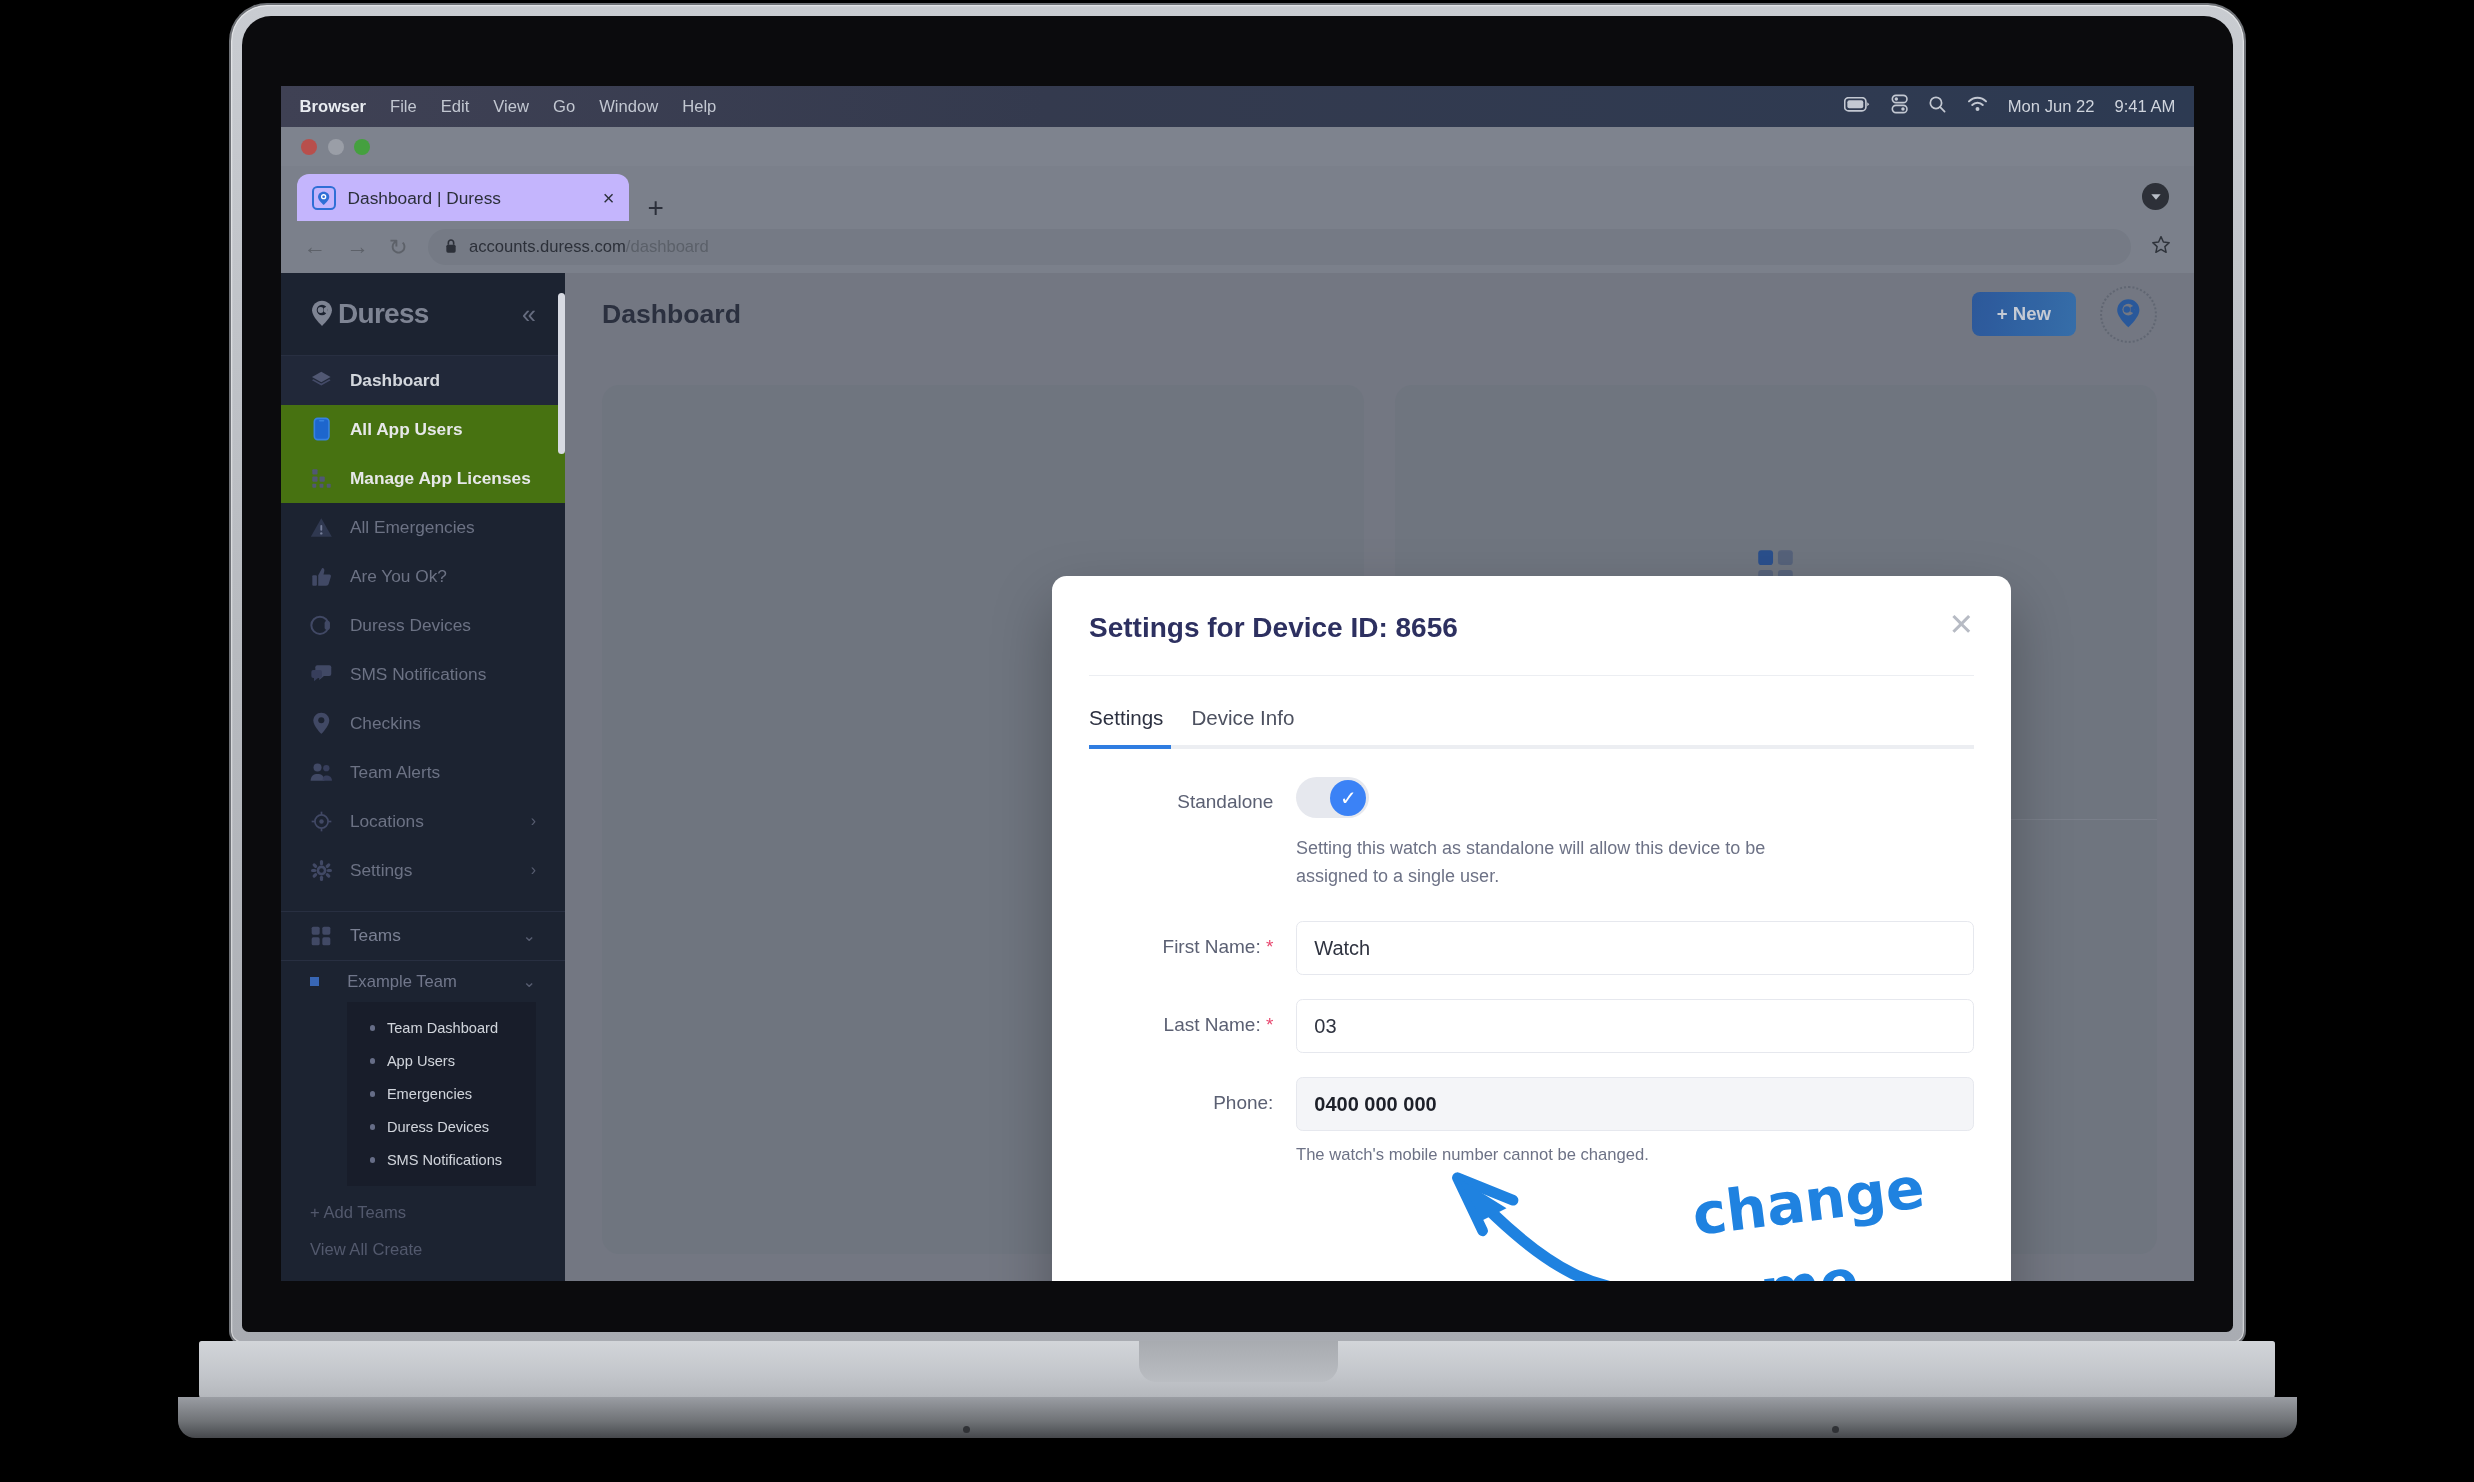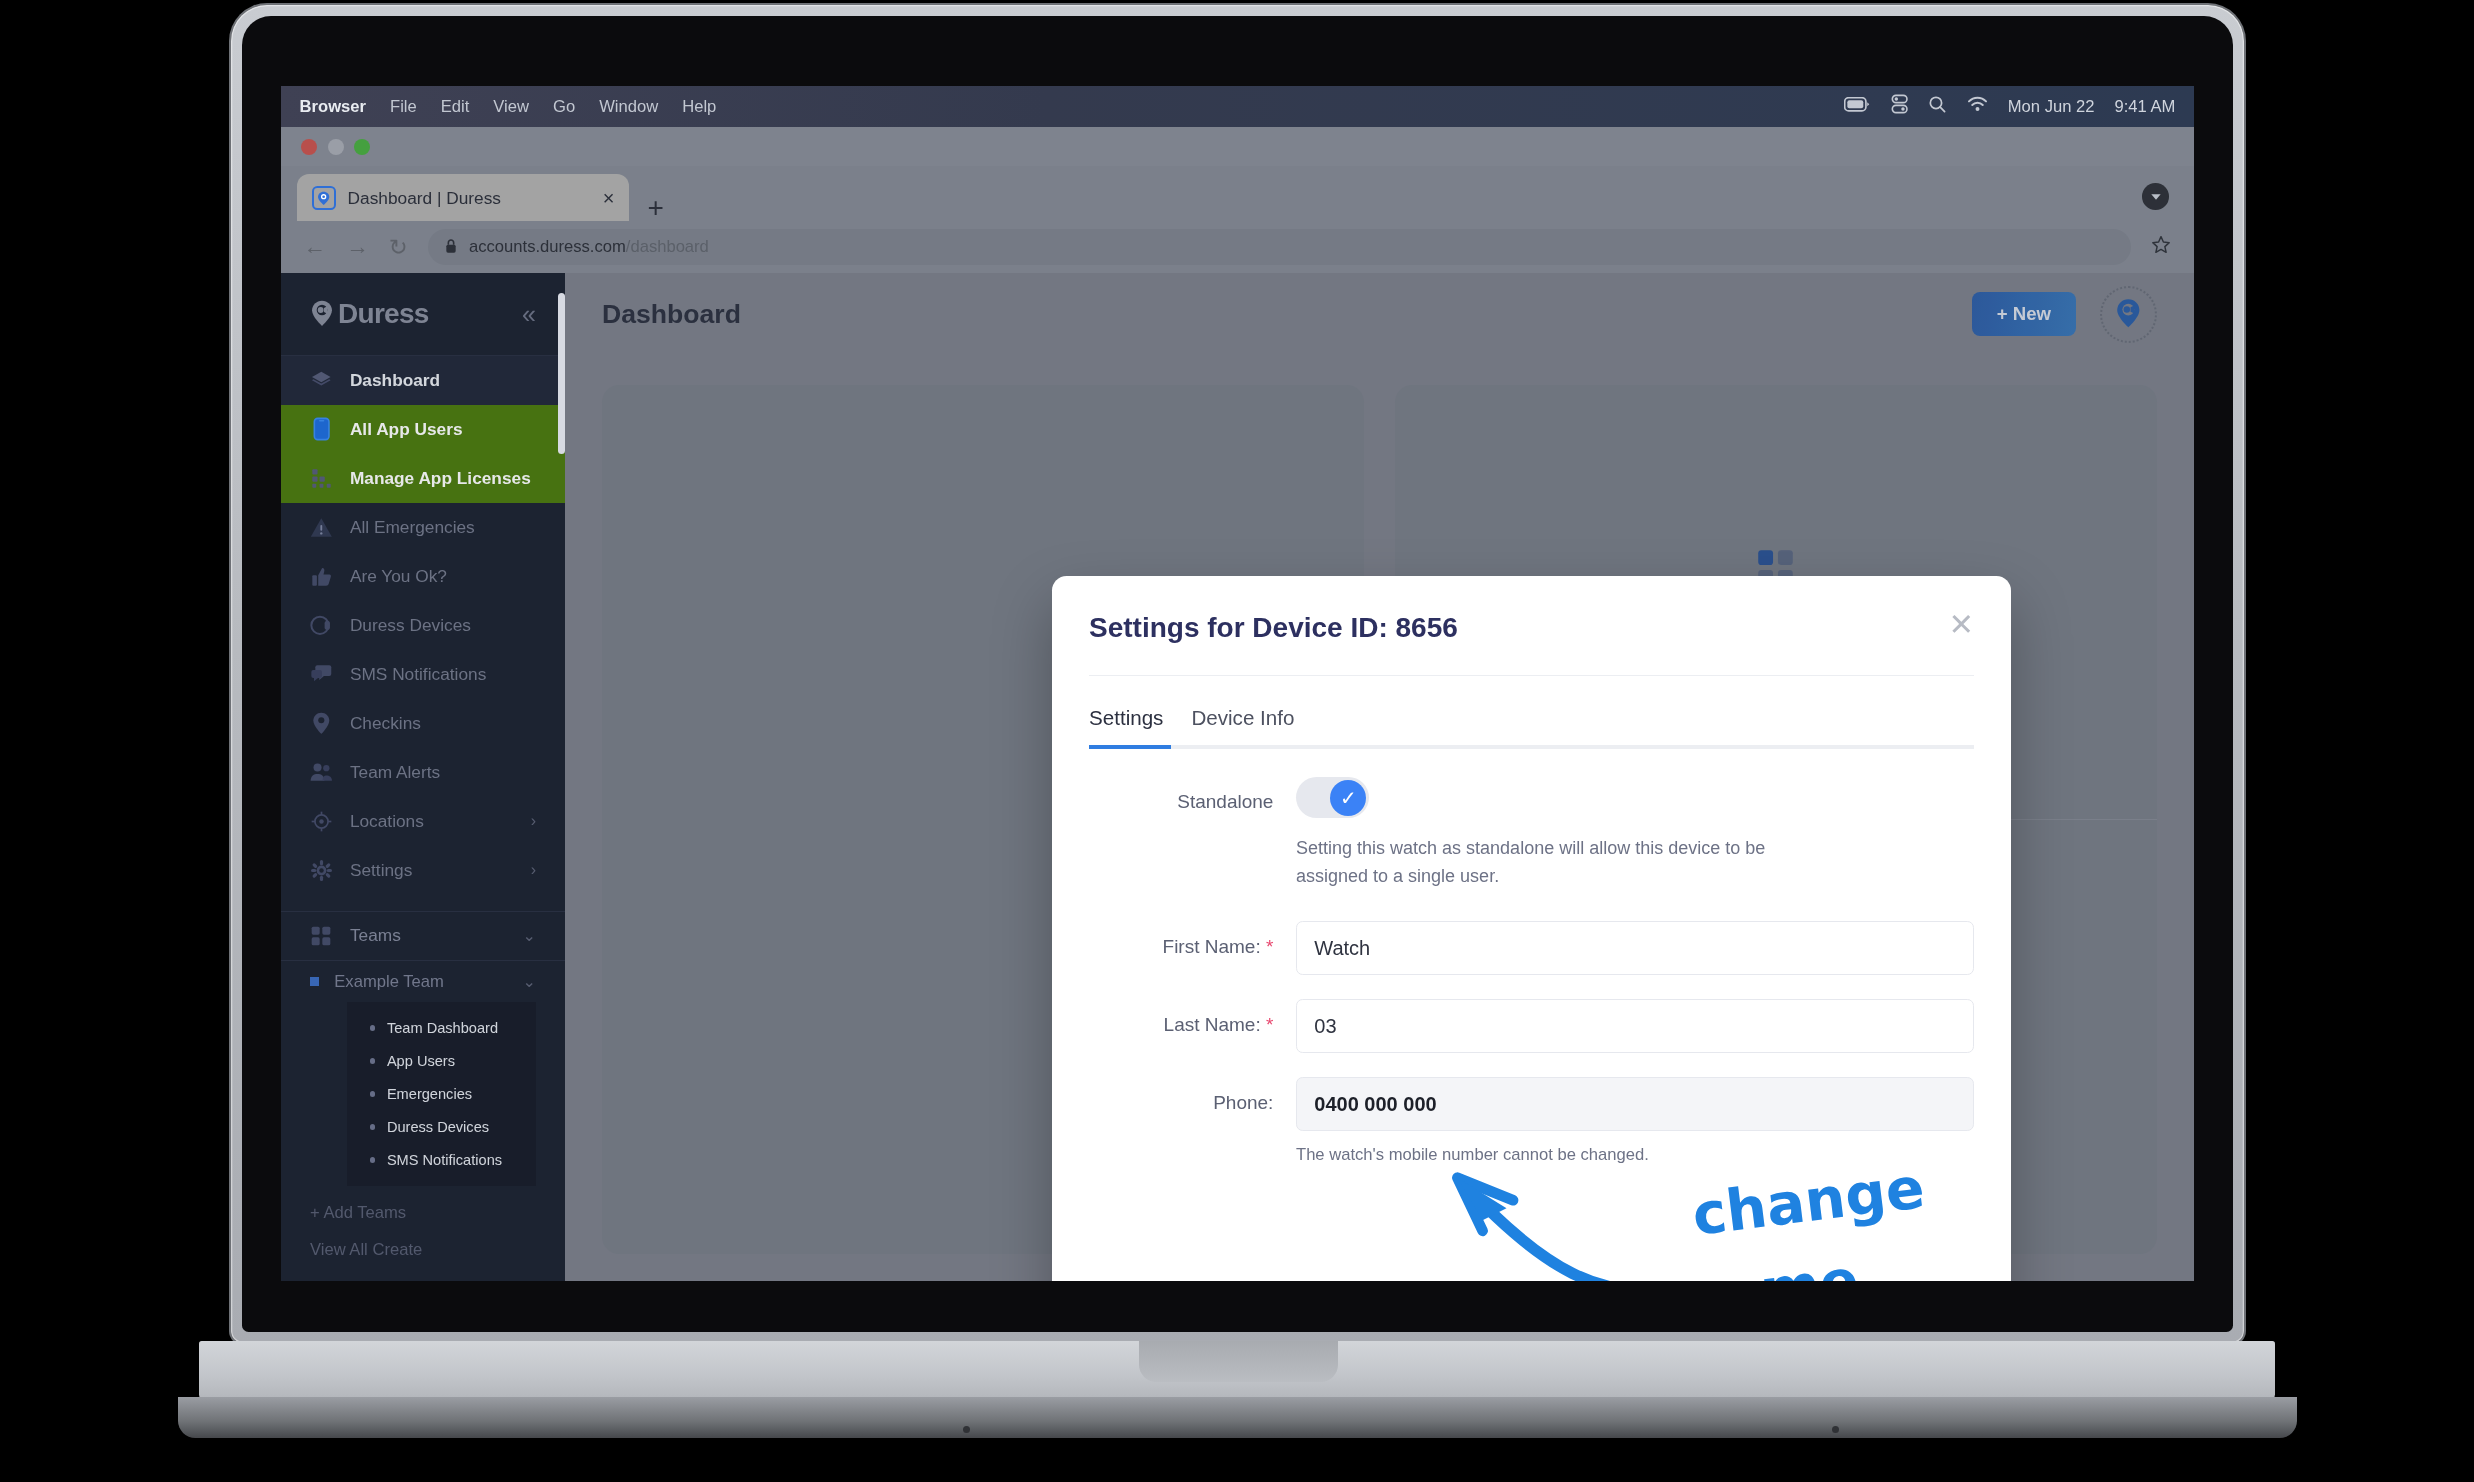--- a/index.html
+++ b/index.html
@@ -54,21 +54,21 @@
 
   
   .win-titlebar { position:absolute; left:0; top:41px; width:100%; height:39px;
                   background:#7e838e; display:flex; align-items:center; padding:0 20px; }
   .dot { width:16px; height:16px; border-radius:50%; margin-right:10.6px; }
   .dot.r{background:#b84f4c;} .dot.y{background:#9a9ea7;} .dot.g{background:#45a03f;}
 
   .tabstrip { position:absolute; left:0; top:80px; width:100%; height:56px;
               background:#7b808b; display:flex; align-items:flex-end; padding-left:16px; }
   .tab { display:flex; align-items:center; height:48px; width:332px;
-         background:#a3a3a3; border-radius:12px 12px 0 0; padding:0 14.6px; gap:12px; }
+         background:#c4b5fd; border-radius:12px 12px 0 0; padding:0 14.6px; gap:12px; }
   .tab-favicon { width:24px; height:24px; border:2px solid #2f6fd6; border-radius:5.3px;
                  display:flex; align-items:center; justify-content:center; flex:none; }
   .tab-title { font-size:17.3px; color:#2b2f3a; white-space:nowrap; overflow:hidden; flex:1; }
   .tab-close { font-size:20px; color:#2b2f3a; }
   .tab-new { font-size:28px; color:#2b2f3a; margin-left:18.6px; line-height:1; }
   .tabstrip-right { margin-left:auto; margin-right:25px; margin-bottom:12px; }
   .circ-btn { width:26.6px; height:26.6px; border-radius:50%; background:#2d3038;
               display:flex; align-items:center; justify-content:center; }
 
   .urlbar { position:absolute; left:0; top:135px; width:100%; height:52px;
@@ -94,21 +94,21 @@
   .sb-item .lbl { font-size:17.3px; color:#767c8f; white-space:nowrap; }
   .sb-item.active-soft { background:#232a3b; }
   .sb-item.active-soft .lbl { color:#e9ecf2; font-weight:bold; }
   .sb-item.active-bright { background:#4d7c0f; }
   .sb-item.active-bright .lbl { color:#ffffff; font-weight:bold; }
   .sb-ico { width:22.6px; height:22.6px; flex:none; display:flex; align-items:center;
             justify-content:center; }
   .sb-chev { margin-left:auto; font-size:16px; color:#5e6478; }
   .sb-group { height:49px; display:flex; align-items:center; padding:0 29px; gap:17.3px; }
   .sb-group .lbl { font-size:17.3px; color:#868ca0; }
-  .sb-team { height:41px; display:flex; align-items:center; padding:0 29px; gap:15px; }
+  .sb-team { height:41px; display:flex; align-items:center; padding:0 29px; gap:28px; }
   .sb-team .sq { width:9.3px; height:9.3px; background:#3d6fc4; flex:none; }
   .sb-team .lbl { font-size:16.6px; color:#7c melt; }
   .sb-team .lbl { color:#7c8297; }
   .sb-sublist { background:#191e2b; margin:0 29px 0 66px; padding:9.3px 0; }
   .sb-sub { height:33px; display:flex; align-items:center; padding-left:22.6px; gap:12px; }
   .sb-sub .bullet { width:5.3px; height:5.3px; border-radius:50%; background:#707792; flex:none; }
   .sb-sub .lbl { font-size:14.6px; color:#e6e9f0; }
   .sb-link { padding:17.3px 29px 0; font-size:16.6px; color:#5a6075; }
   .sb-scroll { position:absolute; right:0; top:20px; width:7.3px; height:161px;
                background:#eef0f8; border-radius:4px; }

